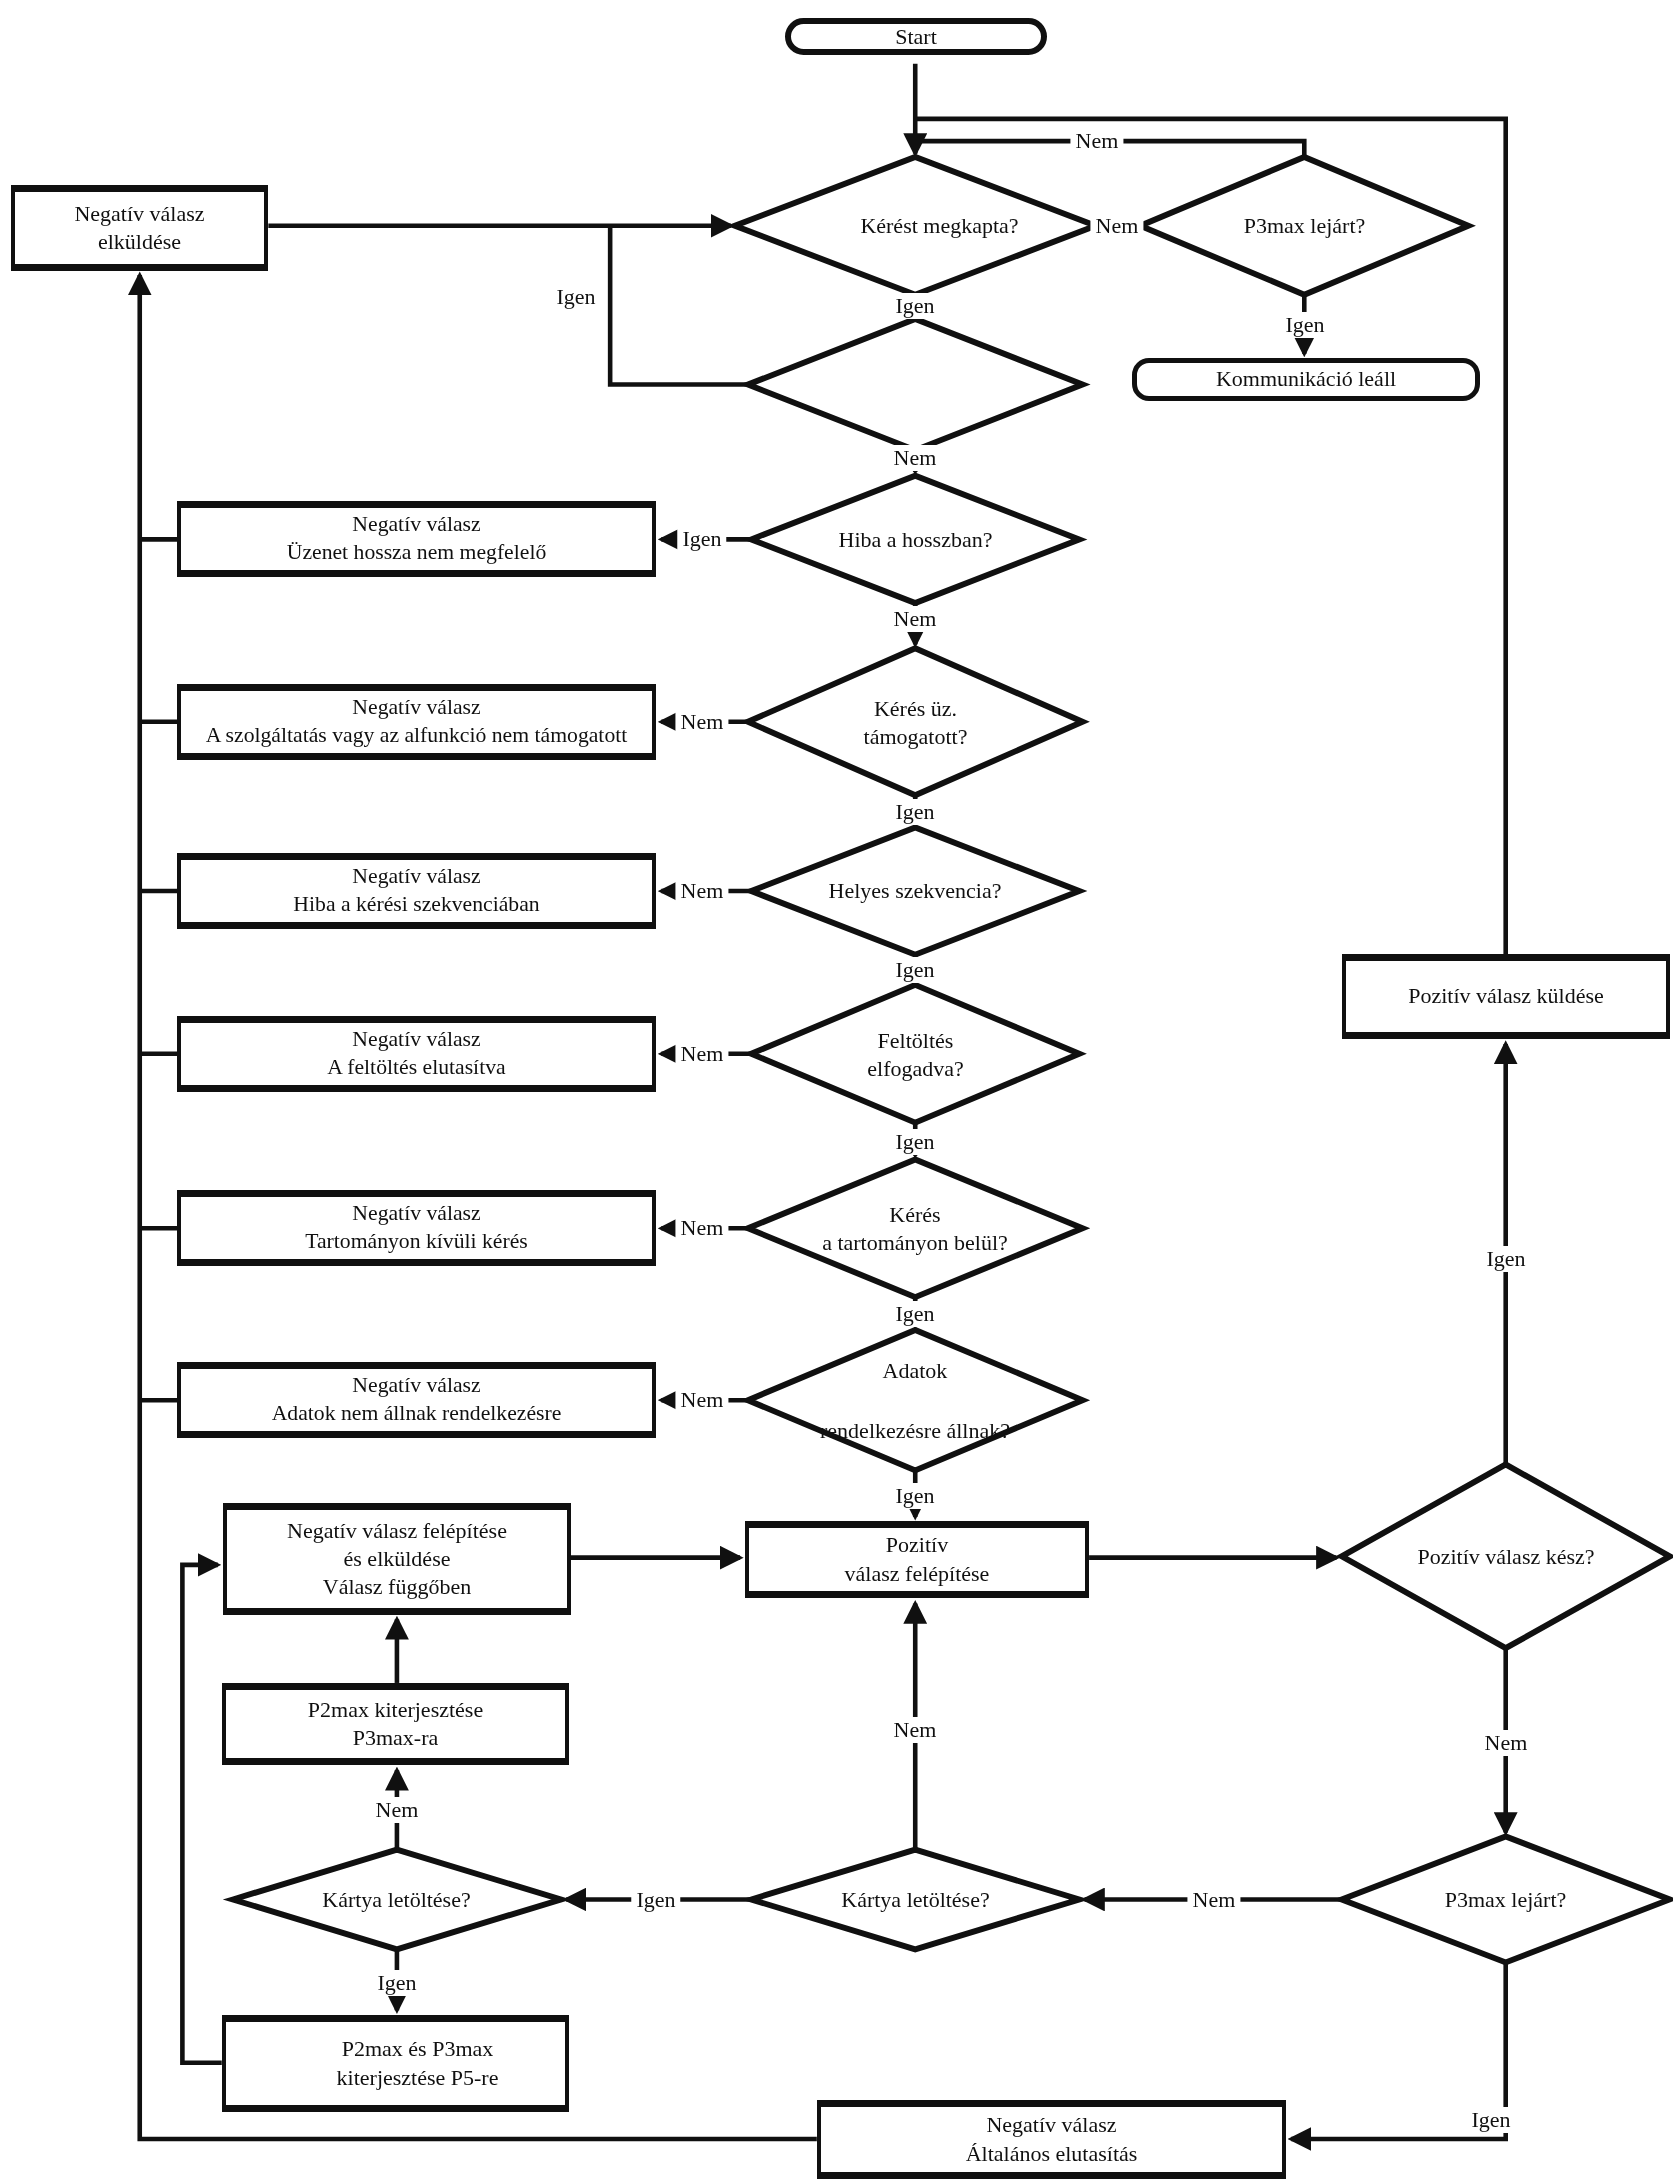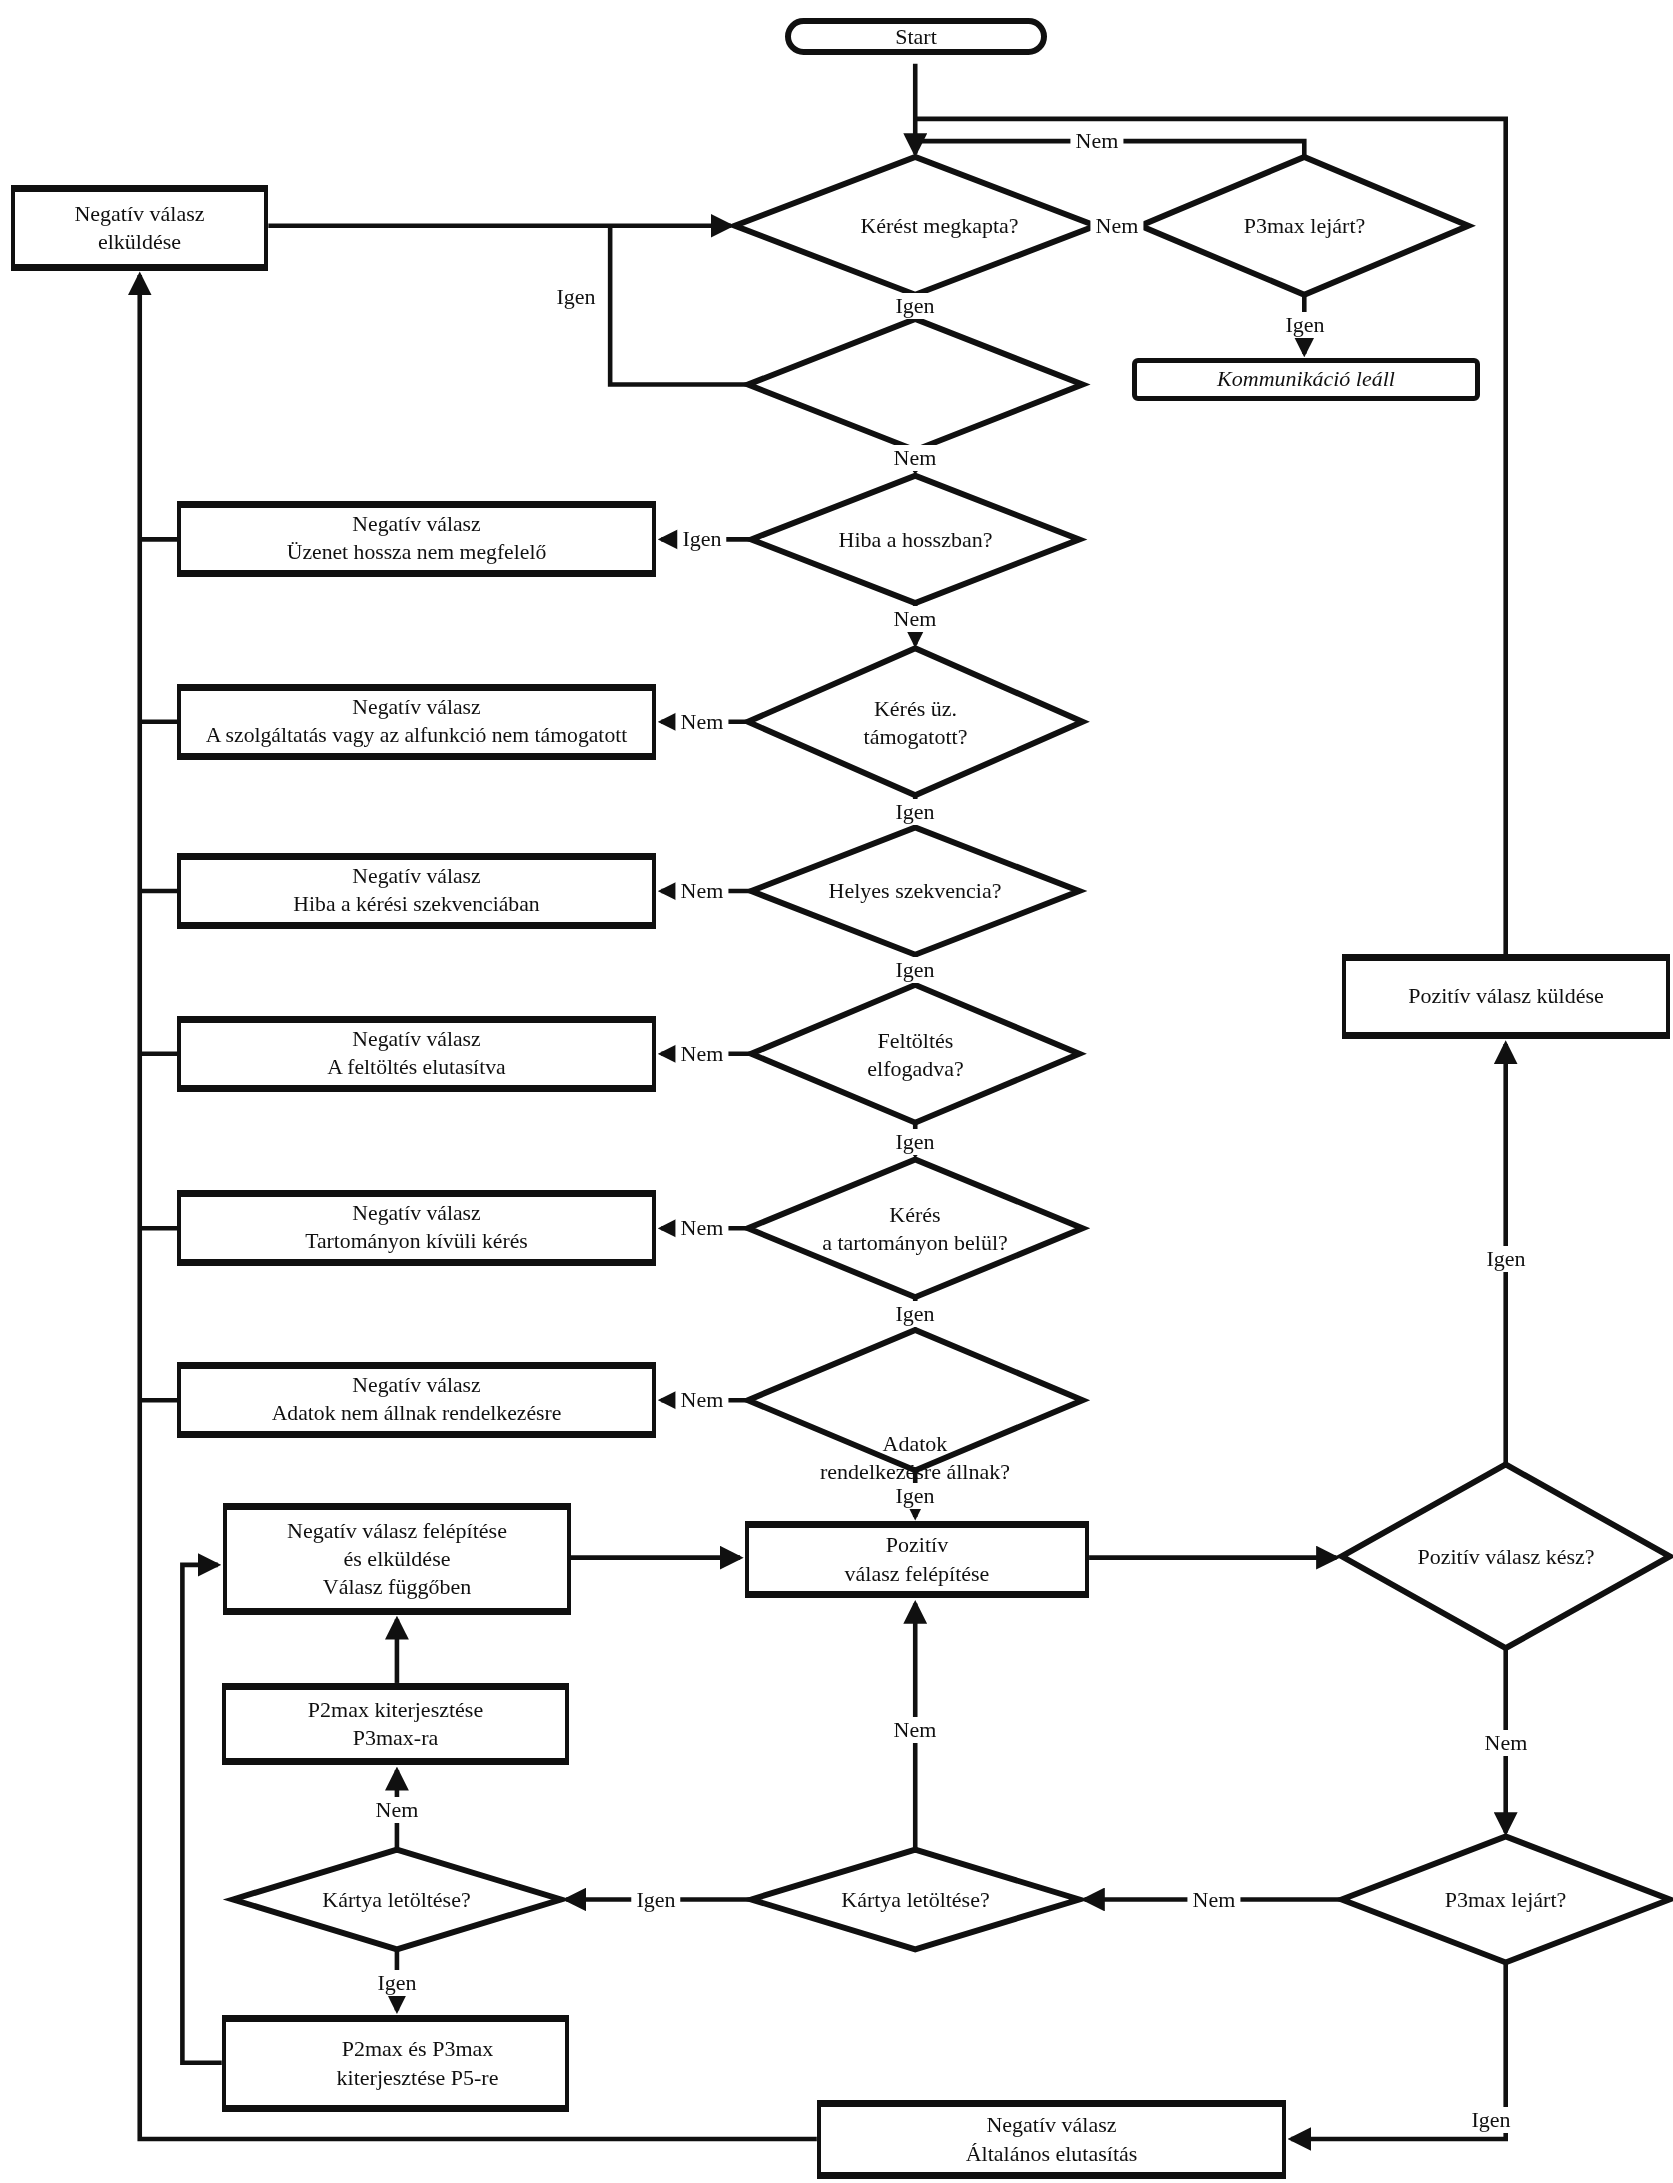--- a/index.html
+++ b/index.html
@@ -21,21 +21,21 @@
     align-items:center;
     justify-content:center;
     text-align:center;
     line-height:1.28;
     font-size:22px;
     background:#ffffff;
   }
   .node span{display:block;}
   .rect{border:4.6px solid #101010;border-top-width:7.9px;border-bottom-width:7.9px;}
   .term-start{border:6.6px solid #101010;border-radius:25px;}
-  .term-end{border:5.2px solid #101010;border-radius:6px;font-style:italic;}
+  .term-end{border:5.2px solid #101010;border-radius:17px;}
   .box-left{font-size:21.7px;}
   .dlabel{
     position:absolute;
     display:flex;
     flex-direction:column;
     align-items:center;
     justify-content:center;
     text-align:center;
     line-height:1.25;
     font-size:22px;
@@ -215,21 +215,21 @@
     <span>Helyes szekvencia?</span>
   </div>
   <div class="dlabel" style="left:768px;top:1011px;width:295px;height:87px;">
     <span>Feltöltés</span>
     <span>elfogadva?</span>
   </div>
   <div class="dlabel" style="left:751px;top:1185px;width:328px;height:87px;">
     <span>Kérés</span>
     <span>a tartományon belül?</span>
   </div>
-  <div class="dlabel" style="left:751px;top:1414px;width:328px;height:87px;">
+  <div class="dlabel" style="left:751px;top:1357px;width:328px;height:87px;justify-content:space-between;">
     <span>Adatok</span>
     <span>rendelkezésre állnak?</span>
   </div>
   <div class="dlabel" style="left:1355px;top:1524px;width:302px;height:66px;">
     <span>Pozitív válasz kész?</span>
   </div>
   <div class="dlabel" style="left:249px;top:1867px;width:295px;height:66px;">
     <span>Kártya letöltése?</span>
   </div>
   <div class="dlabel" style="left:768px;top:1867px;width:295px;height:66px;">

